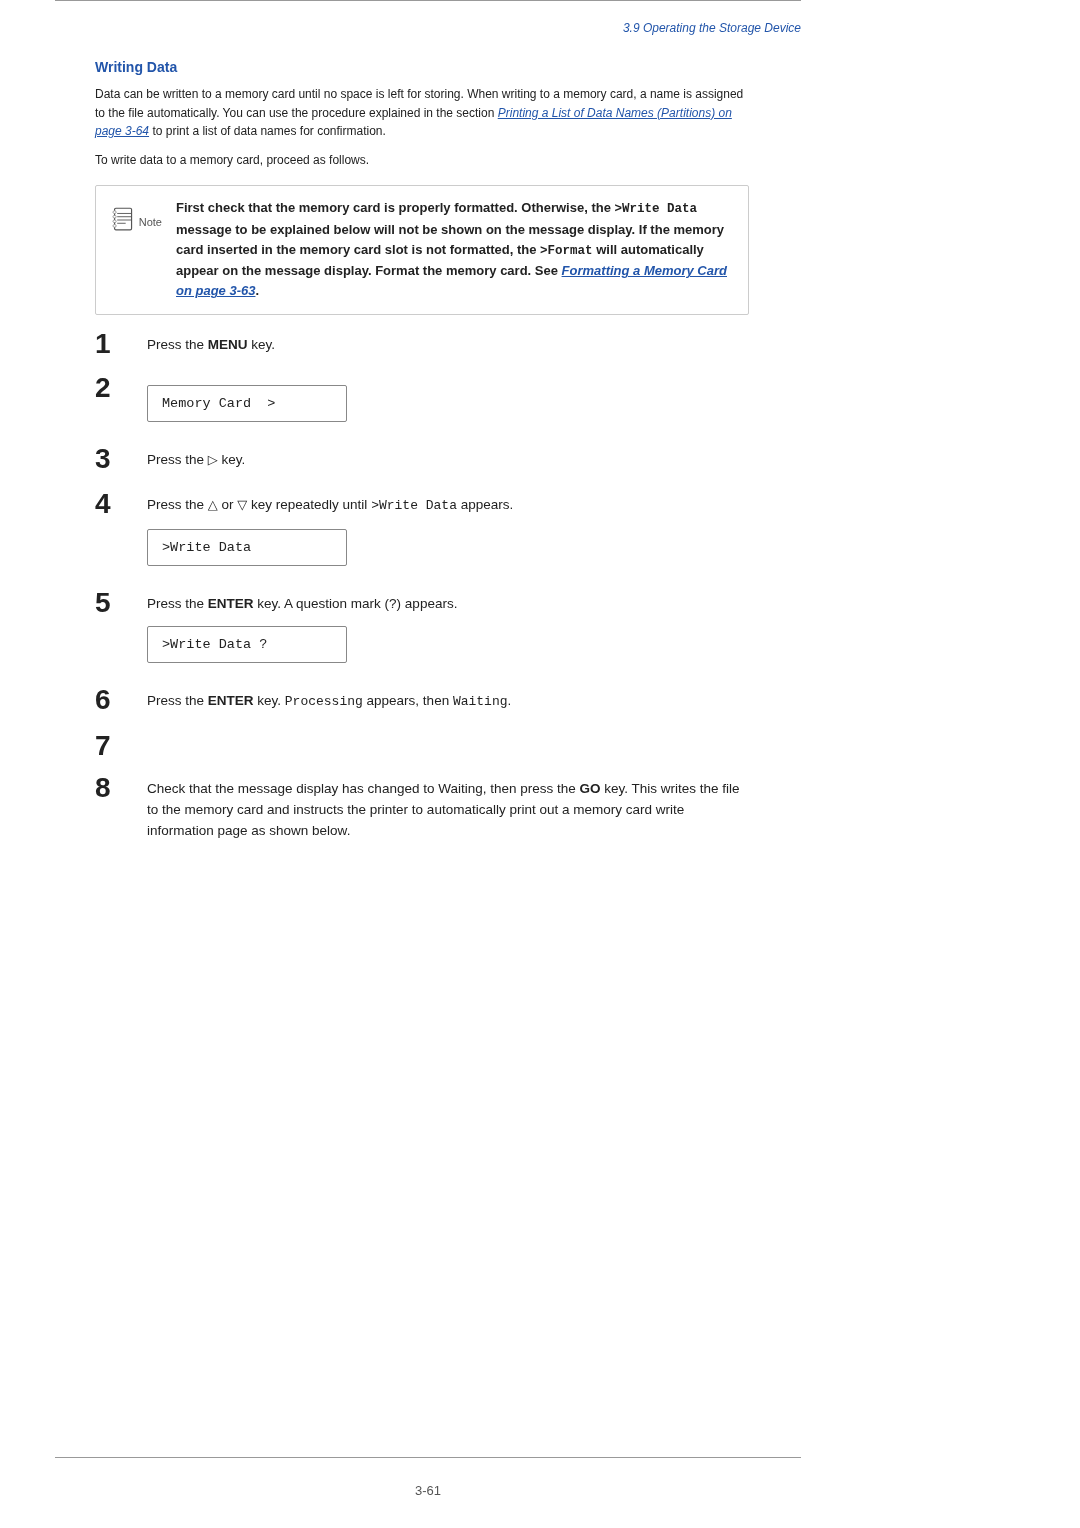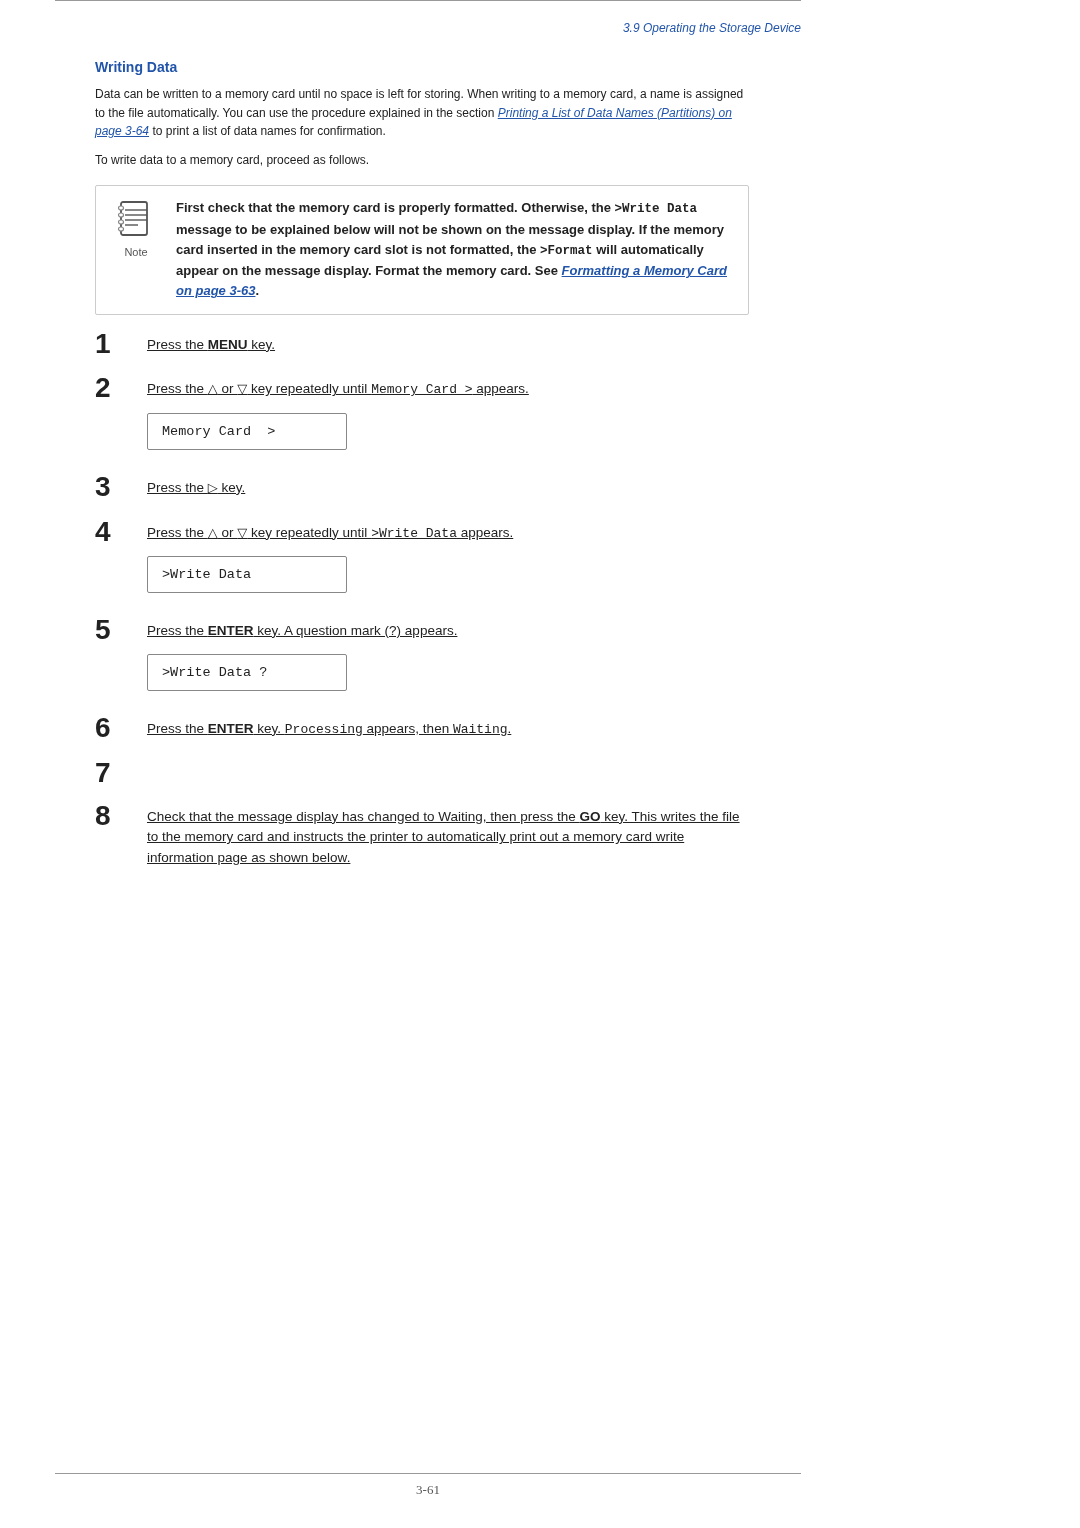--- a/index.html
+++ b/index.html
@@ -74,21 +74,21 @@
       border: 1px solid #ccc;
       border-radius: 2px;
       padding: 12px 14px;
       margin: 16px 0 16px 0;
       gap: 14px;
       background: #fff;
     }
 
     .note-icon-area {
       display: flex;
-      flex-direction: column;
+      flex-direction: row;
       align-items: center;
       min-width: 52px;
     }
 
     .note-icon {
       width: 44px;
       height: 44px;
     }
 
     .note-label {
@@ -125,21 +125,20 @@
       font-weight: bold;
       color: #222;
       min-width: 52px;
       line-height: 1.1;
       margin-top: -2px;
     }
 
     .step-content {
       flex: 1;
       padding-top: 4px;
-      text-decoration: underline;
     }
 
     .step-text {
       font-size: 13.5px;
       line-height: 1.55;
       margin-bottom: 6px;
     }
 
     .step-text code {
       font-family: 'Courier New', Courier, monospace;
@@ -162,29 +161,28 @@
 
     
     .tri-up { font-size: 13px; }
     .tri-down { font-size: 13px; }
     .tri-right { font-size: 13px; }
 
     
     .footer {
       border-top: 1.5px solid #999;
       margin: 0 55px;
-      padding-top: 8px;
+      padding-top: 25px;
       text-align: center;
       font-size: 12px;
       color: #555;
       position: absolute;
       bottom: 30px;
       left: 0;
       right: 0;
-      font-family: Liberation Serif, serif;
     }
 
     .footer-text {
       text-align: center;
       font-size: 13px;
       color: #555;
     }
   </style>
 </head>
 <body>
@@ -237,23 +235,20 @@
         <div class="step-content">
           <div class="step-text">
             Press the <strong>MENU</strong> key.
           </div>
         </div>
       </div>
 
       <div class="step">
         <div class="step-number">2</div>
         <div class="step-content">
-          <div class="step-text">
-            Press the <span class="tri-up">△</span> or <span class="tri-down">▽</span> key repeatedly until <code>Memory Card &gt;</code> appears.
-          </div>
           <div class="display-box">Memory Card&nbsp;&nbsp;&gt;</div>
         </div>
       </div>
 
       <div class="step">
         <div class="step-number">3</div>
         <div class="step-content">
           <div class="step-text">
             Press the <span class="tri-right">▷</span> key.
           </div>

